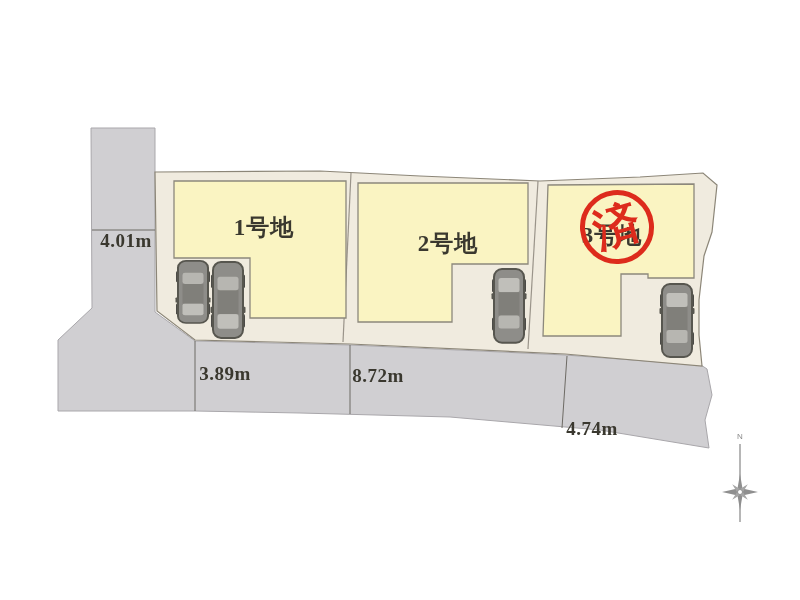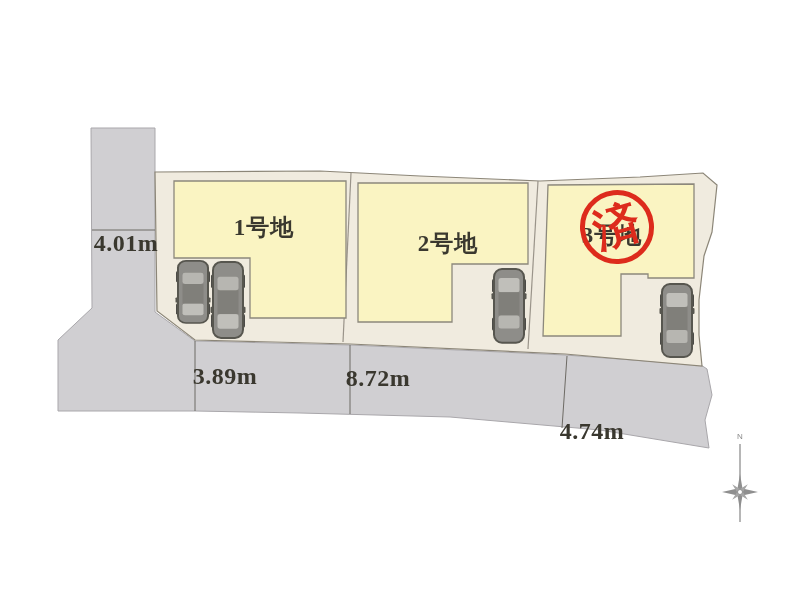--- a/index.html
+++ b/index.html
@@ -6,21 +6,21 @@
   .canvas{
     position:relative;width:800px;height:535px;background:#ffffff;overflow:hidden;
     font-family:"Liberation Serif","DejaVu Serif",serif;
   }
   .plan-svg{position:absolute;left:0;top:0;}
   .label{
     position:absolute;white-space:nowrap;color:#3a382f;
     transform:translateX(-50%);line-height:1;
   }
   .lot-label{font-size:23px;font-weight:600;letter-spacing:1px;z-index:2;}
-  .dim-label{font-size:24px;font-weight:600;letter-spacing:0.5px;z-index:2;}
+  .dim-label{font-size:19px;font-weight:600;letter-spacing:0.5px;z-index:2;}
   .stamp{
     position:absolute;left:580px;top:190px;width:64px;height:64px;
     border:5px solid #dd2b1c;border-radius:50%;z-index:3;
     display:flex;align-items:center;justify-content:center;
     transform:rotate(-6deg);background:transparent;
   }
   .stamp-char{
     font-size:46px;font-weight:bold;color:#dd2b1c;
     transform:rotate(-10deg);font-family:"Liberation Serif","DejaVu Serif",serif;
   }

